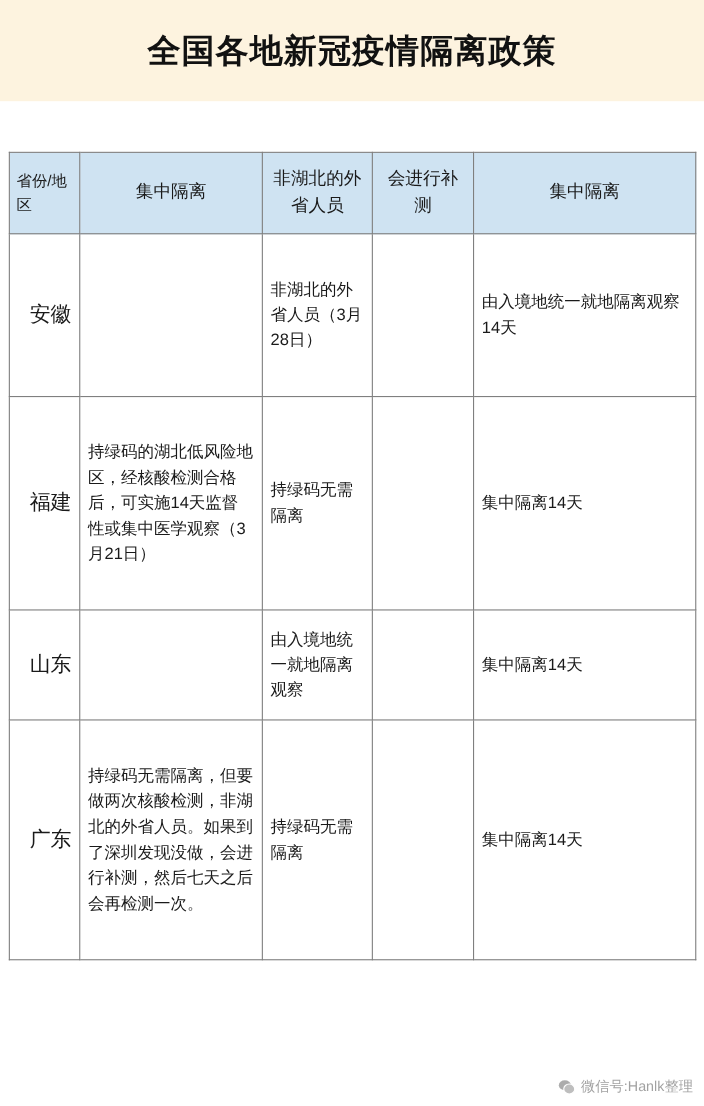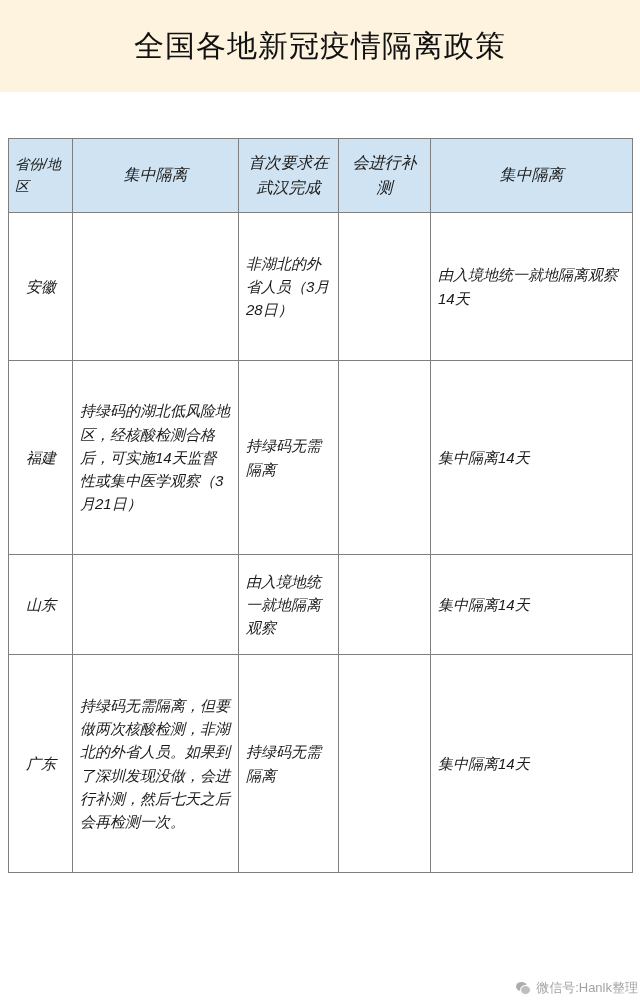--- a/index.html
+++ b/index.html
@@ -24,34 +24,33 @@
   .title-banner {
     position: relative;
     height: 92px;
     background: #fdf3df;
     display: flex;
     align-items: center;
     justify-content: center;
   }
   .title-banner .title-text {
     font-size: 30px;
-    font-weight: normal;
+    font-weight: bold;
     letter-spacing: 1px;
     color: #111111;
     text-align: center;
   }
   .banner-spacer {
     height: 34px;
     background: #ffffff;
   }
   
   .table-wrap {
     padding: 12px 8px;
     box-sizing: border-box;
-    font-style: italic;
   }
   table.policy-table {
     border-collapse: collapse;
     width: 624px;
     table-layout: fixed;
     border: 1px solid #7f7f7f;
   }
   table.policy-table col.c0 { width: 64px; }
   table.policy-table col.c1 { width: 166px; }
   table.policy-table col.c2 { width: 100px; }
@@ -74,37 +73,37 @@
     font-weight: normal;
     font-size: 16px;
     height: 74px;
   }
   table.policy-table thead th.hdr-prov {
     font-size: 14px;
     text-align: left;
     padding-left: 6px;
   }
   table.policy-table tbody td.prov {
-    text-align: center;
-    font-size: 15px;
+    text-align: right;
+    font-size: 19px;
     padding-left: 8px;
   }
   table.policy-table tbody td.txt {
     text-align: left;
   }
   .row-anhui td { height: 148px; }
   .row-fujian td { height: 194px; }
   .row-jiangxi td { height: 112px; }
   .row-shandong td { height: 100px; }
   .row-guangdong td { height: 218px; }
 
   
   .watermark {
     position: absolute;
-    right: 2px;
+    right: 10px;
     bottom: 8px;
     display: flex;
     align-items: center;
     gap: 5px;
     opacity: 0.55;
     font-size: 13px;
     color: #555555;
     pointer-events: none;
   }
   .wechat-icon {
@@ -145,21 +144,21 @@
         <col class="c0">
           <col class="c1">
           <col class="c2">
           <col class="c3">
           <col class="c4">
       </colgroup>
       <thead>
         <tr>
           <th class="hdr-prov">省份/地区</th>
           <th>集中隔离</th>
-          <th>首次要求在武汉完成</th>
+          <th>非湖北的外省人员</th>
           <th>会进行补测</th>
           <th>集中隔离</th>
         </tr>
       </thead>
       <tbody>
         <tr class="row-anhui">
           <td class="prov">安徽</td>
           <td class="txt"></td>
           <td class="txt">非湖北的外省人员（3月28日）</td>
           <td class="txt"></td>

